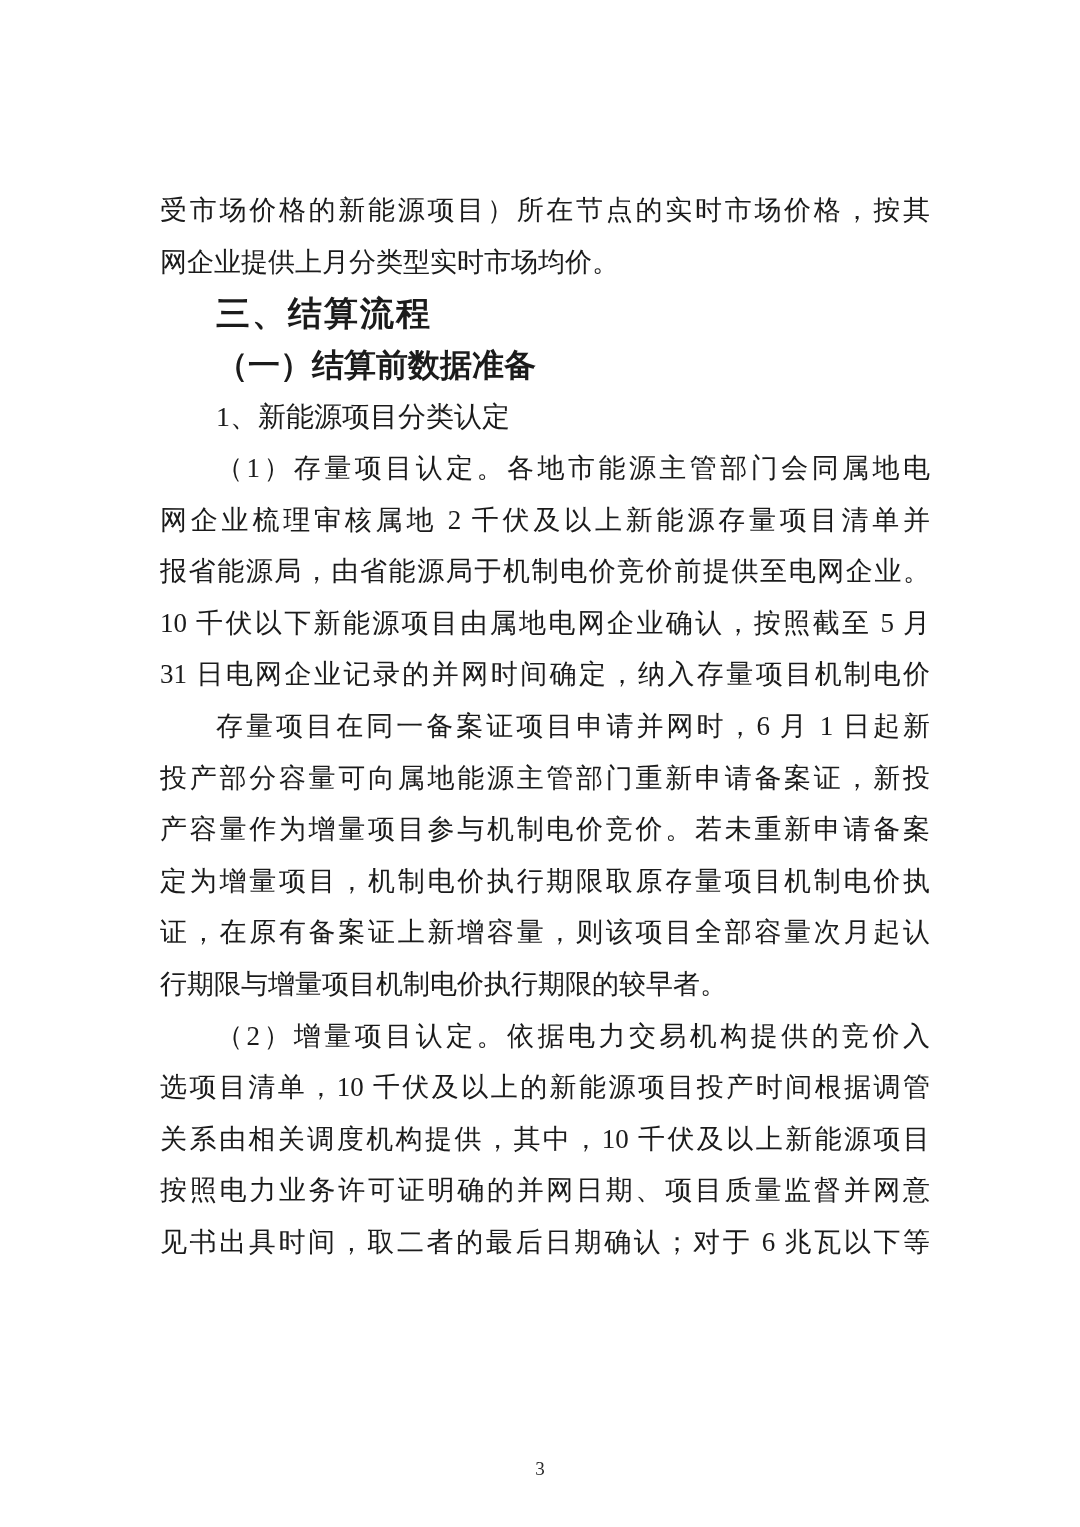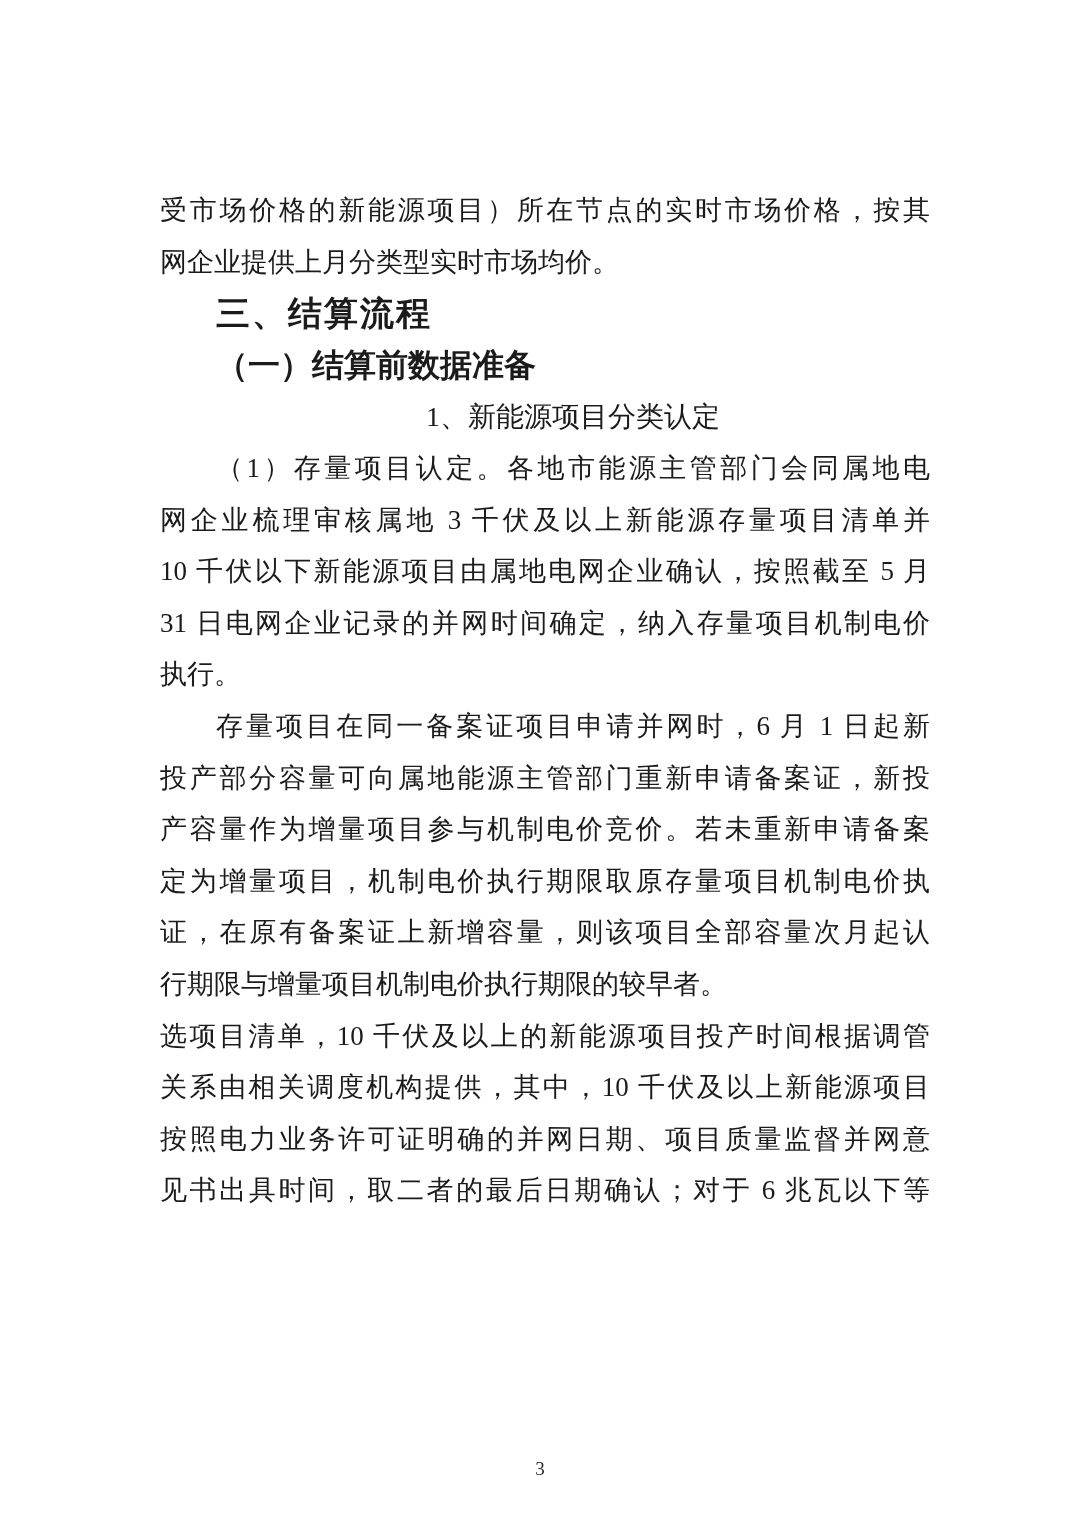--- a/index.html
+++ b/index.html
@@ -44,21 +44,20 @@
     font-weight: 700;
     font-size: 34px;
     letter-spacing: 2px;
   }
   .line.h2 {
     font-weight: 700;
     font-size: 32px;
   }
   .line.h3 {
     font-size: 28px;
-    text-align: center;
   }
   .page-number {
     position: absolute;
     left: 0;
     top: 1410px;
     width: 100%;
     text-align: center;
     font-size: 19px;
     color: #2a2a2a;
     font-family: "Liberation Serif", serif;
@@ -68,29 +67,30 @@
 <body>
 
 <div class="page">
   <div class="doc-body">
       <div class="line body just">受市场价格的新能源项目）所在节点的实时市场价格，按其</div>
       <div class="line body">网企业提供上月分类型实时市场均价。</div>
       <div class="line h1 indent">三、结算流程</div>
       <div class="line h2 indent">（一）结算前数据准备</div>
       <div class="line h3 indent">1、新能源项目分类认定</div>
       <div class="line body indent just">（1）存量项目认定。各地市能源主管部门会同属地电</div>
-      <div class="line body just">网企业梳理审核属地 3 千伏及以上新能源存量项目清单并</div>
+      <div class="line body just">网企业梳理审核属地 2 千伏及以上新能源存量项目清单并</div>
+      <div class="line body just">报省能源局，由省能源局于机制电价竞价前提供至电网企业。</div>
       <div class="line body just">10 千伏以下新能源项目由属地电网企业确认，按照截至 5 月</div>
       <div class="line body just">31 日电网企业记录的并网时间确定，纳入存量项目机制电价</div>
-      <div class="line body">执行。</div>
       <div class="line body indent just">存量项目在同一备案证项目申请并网时，6 月 1 日起新</div>
       <div class="line body just">投产部分容量可向属地能源主管部门重新申请备案证，新投</div>
       <div class="line body just">产容量作为增量项目参与机制电价竞价。若未重新申请备案</div>
       <div class="line body just">定为增量项目，机制电价执行期限取原存量项目机制电价执</div>
       <div class="line body just">证，在原有备案证上新增容量，则该项目全部容量次月起认</div>
       <div class="line body">行期限与增量项目机制电价执行期限的较早者。</div>
+      <div class="line body indent just">（2）增量项目认定。依据电力交易机构提供的竞价入</div>
       <div class="line body just">选项目清单，10 千伏及以上的新能源项目投产时间根据调管</div>
       <div class="line body just">关系由相关调度机构提供，其中，10 千伏及以上新能源项目</div>
       <div class="line body just">按照电力业务许可证明确的并网日期、项目质量监督并网意</div>
       <div class="line body just">见书出具时间，取二者的最后日期确认；对于 6 兆瓦以下等</div>
     </div>
   <div class="page-number">3</div>
 </div>
 
 </body></html>

